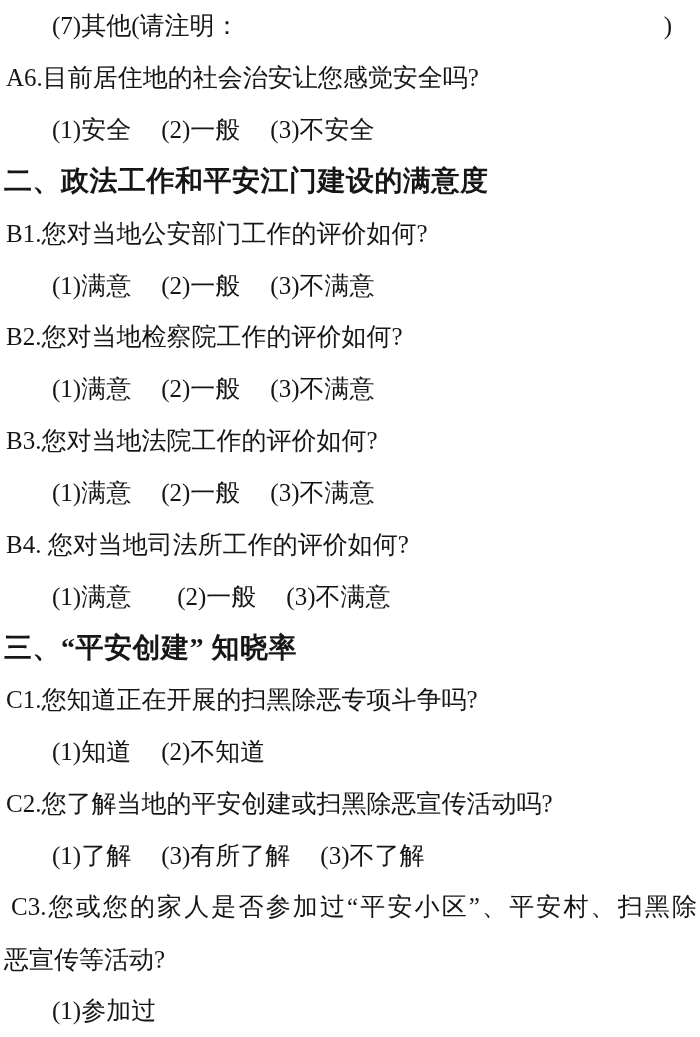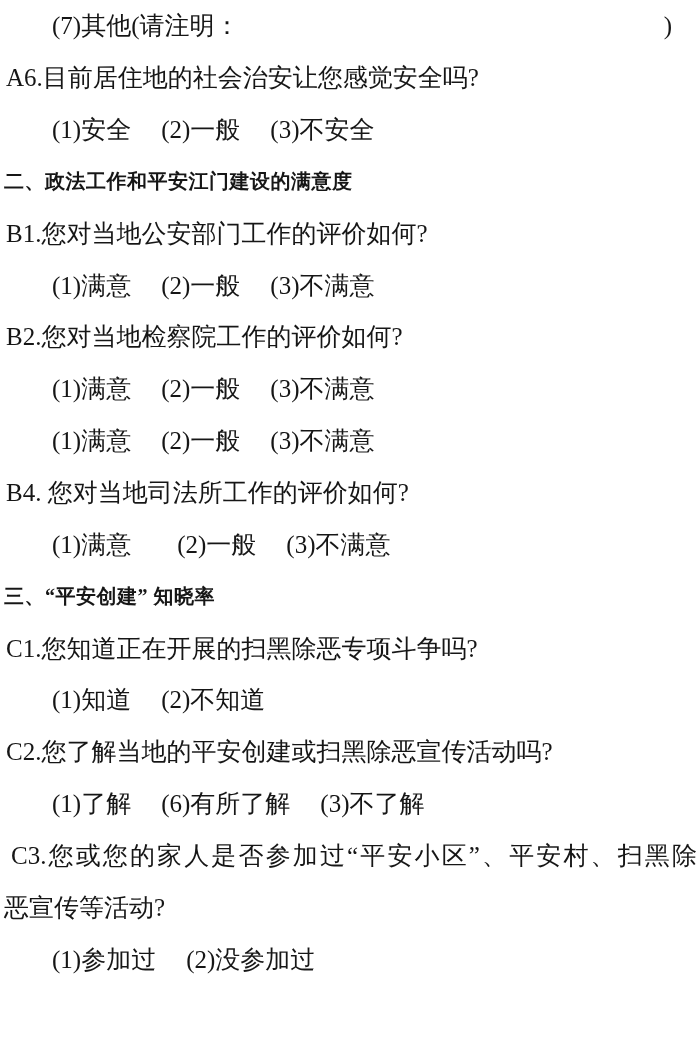--- a/index.html
+++ b/index.html
@@ -29,21 +29,21 @@
   }
   .question {
     padding-left: 6px;
   }
   .qcont {
     padding-left: 4px;
   }
   .heading {
     padding-left: 4px;
     font-weight: 700;
-    font-size: 20px;
+    font-size: 28px;
     letter-spacing: 0.5px;
   }
   .options {
     padding-left: 52px;
     gap: 30px;
   }
   .options.wide-first > span:first-child {
     margin-right: 16px;
   }
   .optcont {
@@ -92,20 +92,21 @@
   </div>
 
   <div class="row question">B2.您对当地检察院工作的评价如何?</div>
 
   <div class="row options">
     <span>(1)满意</span>
     <span>(2)一般</span>
     <span>(3)不满意</span>
   </div>
 
+  <div class="row question">B3.您对当地法院工作的评价如何?</div>
 
   <div class="row options">
     <span>(1)满意</span>
     <span>(2)一般</span>
     <span>(3)不满意</span>
   </div>
 
   <div class="row question">B4. 您对当地司法所工作的评价如何?</div>
 
   <div class="row options wide-first">
@@ -120,26 +121,25 @@
 
   <div class="row options">
     <span>(1)知道</span>
     <span>(2)不知道</span>
   </div>
 
   <div class="row question">C2.您了解当地的平安创建或扫黑除恶宣传活动吗?</div>
 
   <div class="row options">
     <span>(1)了解</span>
-    <span>(6)有所了解</span>
+    <span>(3)有所了解</span>
     <span>(3)不了解</span>
   </div>
 
   <div class="row justify-row">C3.您或您的家人是否参加过“平安小区”、平安村、扫黑除</div>
 
   <div class="row qcont">恶宣传等活动?</div>
 
   <div class="row options">
     <span>(1)参加过</span>
-    <span>(2)没参加过</span>
   </div>
 
 </div>
 
 </body></html>

